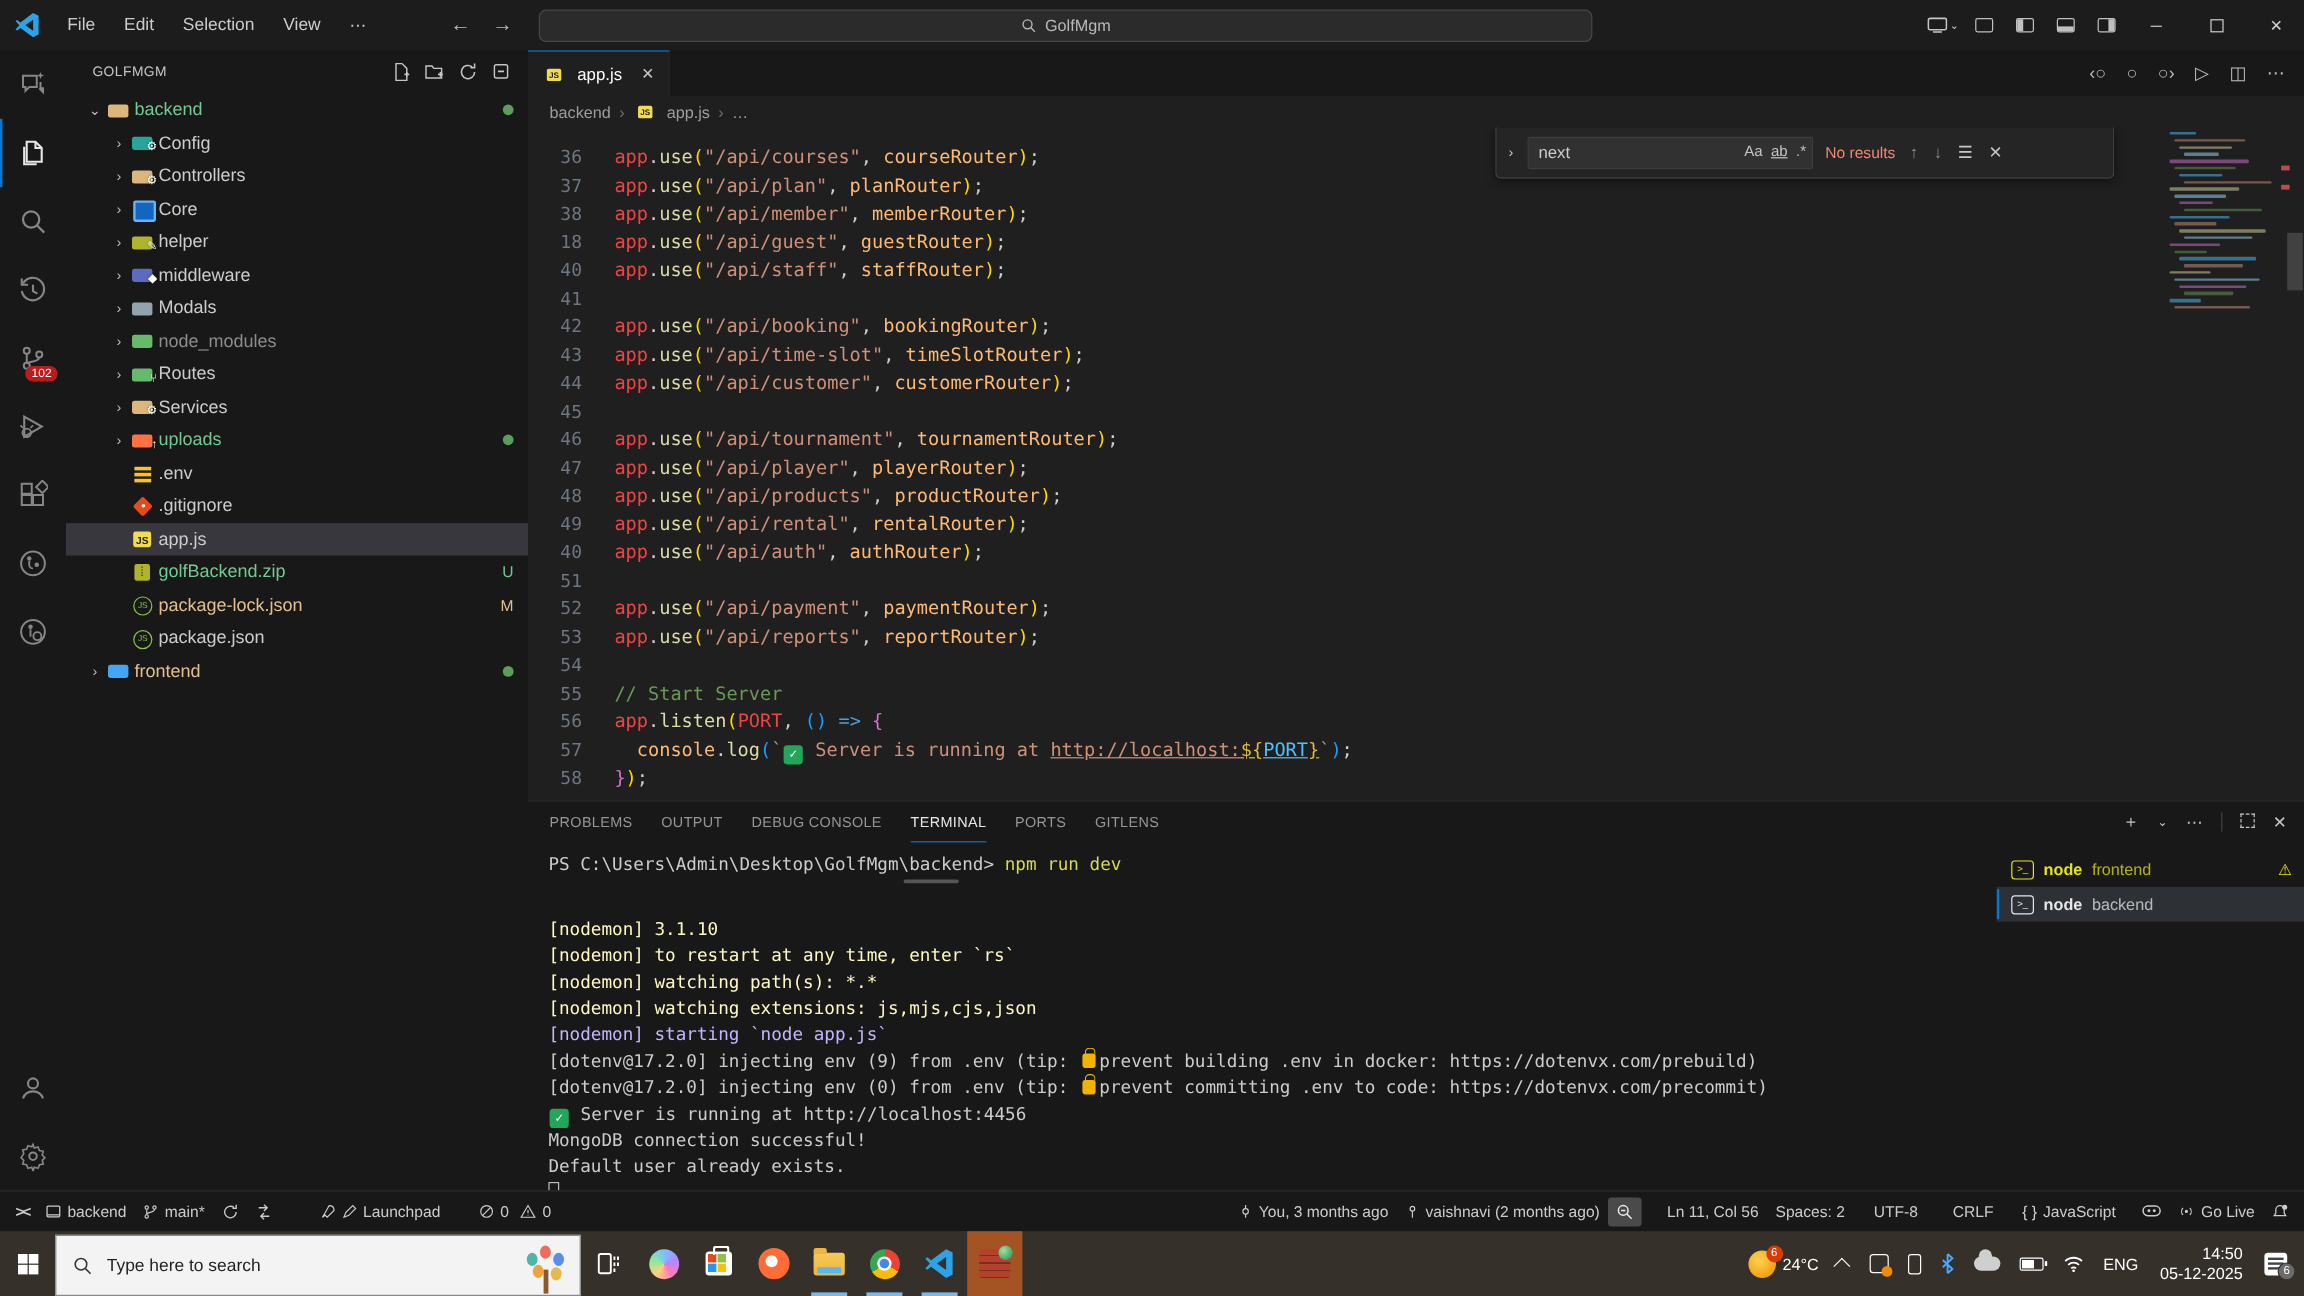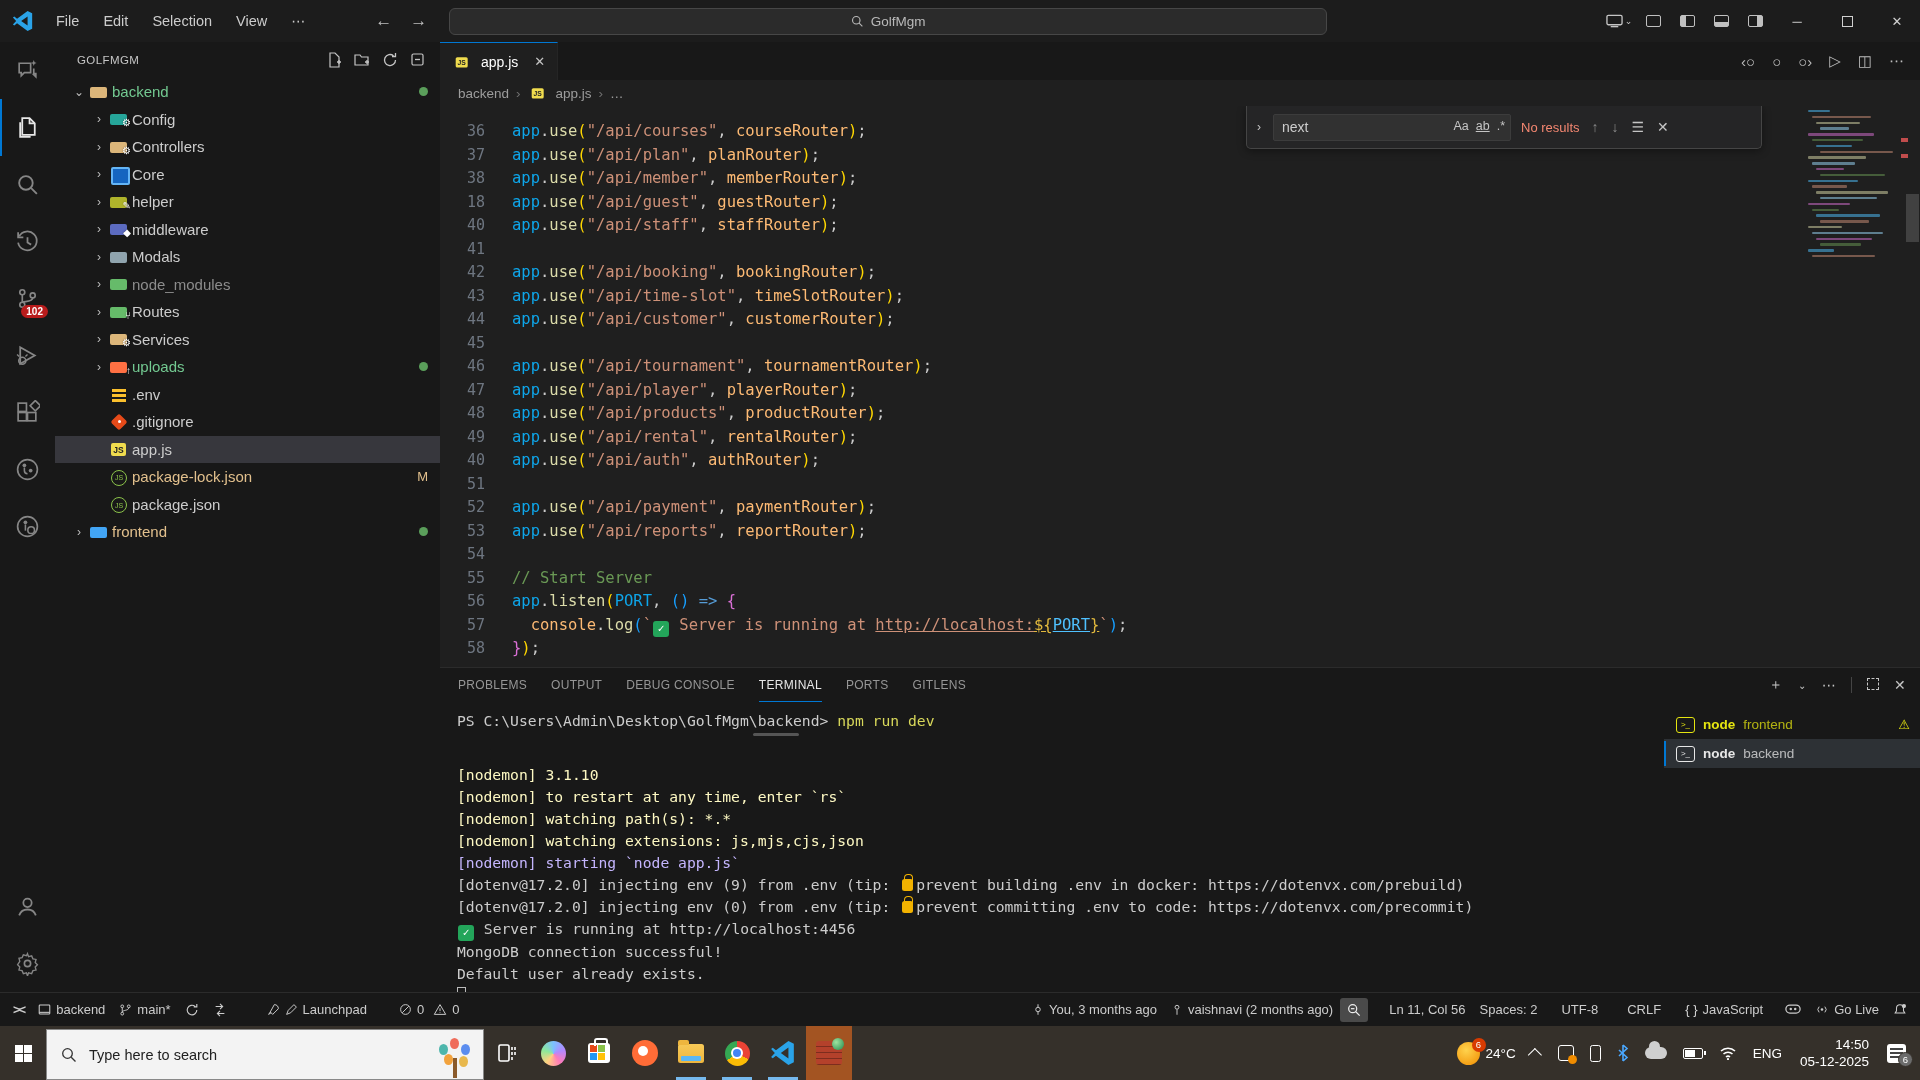--- a/index.html
+++ b/index.html
@@ -21,21 +21,21 @@
   .lay{width:15px;height:12px;border:1.4px solid #c0c0c0;border-radius:2px;position:relative}
   .lay.l::before{content:"";position:absolute;left:0;top:0;bottom:0;width:5px;background:#c0c0c0}
   .lay.b::before{content:"";position:absolute;left:0;right:0;bottom:0;height:4px;background:#c0c0c0}
   .lay.r::before{content:"";position:absolute;right:0;top:0;bottom:0;width:5px;background:#c0c0c0}
 
   
   .main{flex:1;display:flex;min-height:0}
   .activitybar{width:55px;background:#181818;display:flex;flex-direction:column;align-items:stretch}
   .ab-item{height:57px;display:flex;align-items:center;justify-content:center;color:#868686;position:relative}
   .ab-item.active{color:#e7e7e7;border-left:2px solid #0078d4}
-  .ab-badge{position:absolute;right:7px;bottom:9px;background:#b91c1c;color:#fff;font-size:10px;border-radius:9px;padding:1px 5px;font-weight:bold}
+  .ab-badge{position:absolute;right:7px;bottom:9px;background:#b91c1c;color:#fff;font-size:10px;border-radius:9px;padding:1px 5px;font-weight:normal}
   .ab-bottom{margin-top:auto;display:flex;flex-direction:column}
 
   .sidebar{width:385px;background:#181818;display:flex;flex-direction:column}
   .sb-head{height:36px;display:flex;align-items:center;padding:0 14px 0 22px}
   .sb-title{font-size:11.5px;letter-spacing:.4px;color:#c5c5c5}
   .sb-acts{margin-left:auto;display:flex;gap:12px;color:#c5c5c5}
   .tree{flex:1;overflow:hidden;font-size:15px}
   .trow{height:27.5px;display:flex;align-items:center;padding-right:12px;cursor:default}
   .trow.sel{background:#37373d}
   .t-chev{width:20px;text-align:center;color:#bdbdbd;font-size:12px;flex:0 0 20px}
@@ -66,21 +66,21 @@
   .tab .close{color:#c5c5c5;font-size:13px;margin-left:8px}
   .ed-acts{margin-left:auto;display:flex;align-items:center;gap:17px;padding-right:16px;color:#bdbdbd;font-size:15px}
   .breadcrumbs{height:26px;display:flex;align-items:center;gap:7px;padding-left:18px;font-size:13.5px;color:#9d9d9d}
   .bc-sep{color:#6f6f6f}
   .mini-js{transform:scale(.8)}
 
   .code-wrap{flex:1;position:relative;overflow:hidden;font-family:"DejaVu Sans Mono",monospace}
   .code-lines{padding-top:14px}
   .cline{display:flex;height:23.5px;line-height:23.5px;font-size:15.5px;white-space:pre}
   .gut{width:72px;flex:0 0 72px;text-align:right;padding-right:27px;color:#6e7681;font-size:15px}
-  .tk-var{color:#0ea5e9}.tk-id{color:#fdba74}.tk-fn{color:#DCDCAA}.tk-str{color:#CE9178}
+  .tk-var{color:#ef4444}.tk-id{color:#fdba74}.tk-fn{color:#DCDCAA}.tk-str{color:#CE9178}
   .tk-gold{color:#FFD700}.tk-purple{color:#DA70D6}.tk-blue{color:#179FFF}.tk-punc{color:#cccccc}
   .tk-cm{color:#6A9955}.tk-arrow{color:#569CD6}
   .tk-url{color:#CE9178;text-decoration:underline}
   .tk-dol{color:#e2b93d;text-decoration:underline}
   .tk-urlvar{color:#4FC1FF;text-decoration:underline}
   .ico-check{display:inline-block;width:16px;height:16px;background:#23a55a;border-radius:3px;color:#fff;font-size:11px;line-height:16px;text-align:center;vertical-align:-2px;margin:0 1px}
   .ico-lock{display:inline-block;width:11px;height:12px;background:#f2b200;border-radius:2.5px;position:relative;vertical-align:-1px;margin:0 3px}
   .ico-lock::before{content:"";position:absolute;left:2px;top:-5px;width:7px;height:7px;border:1.8px solid #f2b200;border-bottom:none;border-radius:4px 4px 0 0}
 
   .findwidget{position:absolute;top:0;right:158px;width:516px;height:43px;background:#252526;border:1px solid #454545;border-top:none;border-radius:0 0 5px 5px;display:flex;align-items:center;padding:0 8px;gap:10px;box-shadow:0 2px 8px #0006;z-index:5;font-family:"Liberation Sans",sans-serif}
@@ -405,20 +405,26 @@
             <span class="fico git"></span>
             <span class="t-label">.gitignore</span>
           </div>
           <div class="trow ind1 sel">
             <span class="t-chev"></span>
             <span class="fico js"></span>
             <span class="t-label">app.js</span>
           </div>
           <div class="trow ind1">
             <span class="t-chev"></span>
+            <span class="fico zip"></span>
+            <span class="t-label green">golfBackend.zip</span>
+            <span class="t-badge U">U</span>
+          </div>
+          <div class="trow ind1">
+            <span class="t-chev"></span>
             <span class="fico node"></span>
             <span class="t-label mod">package-lock.json</span>
             <span class="t-badge M">M</span>
           </div>
           <div class="trow ind1">
             <span class="t-chev"></span>
             <span class="fico node"></span>
             <span class="t-label">package.json</span>
           </div>
           <div class="trow ind0">

